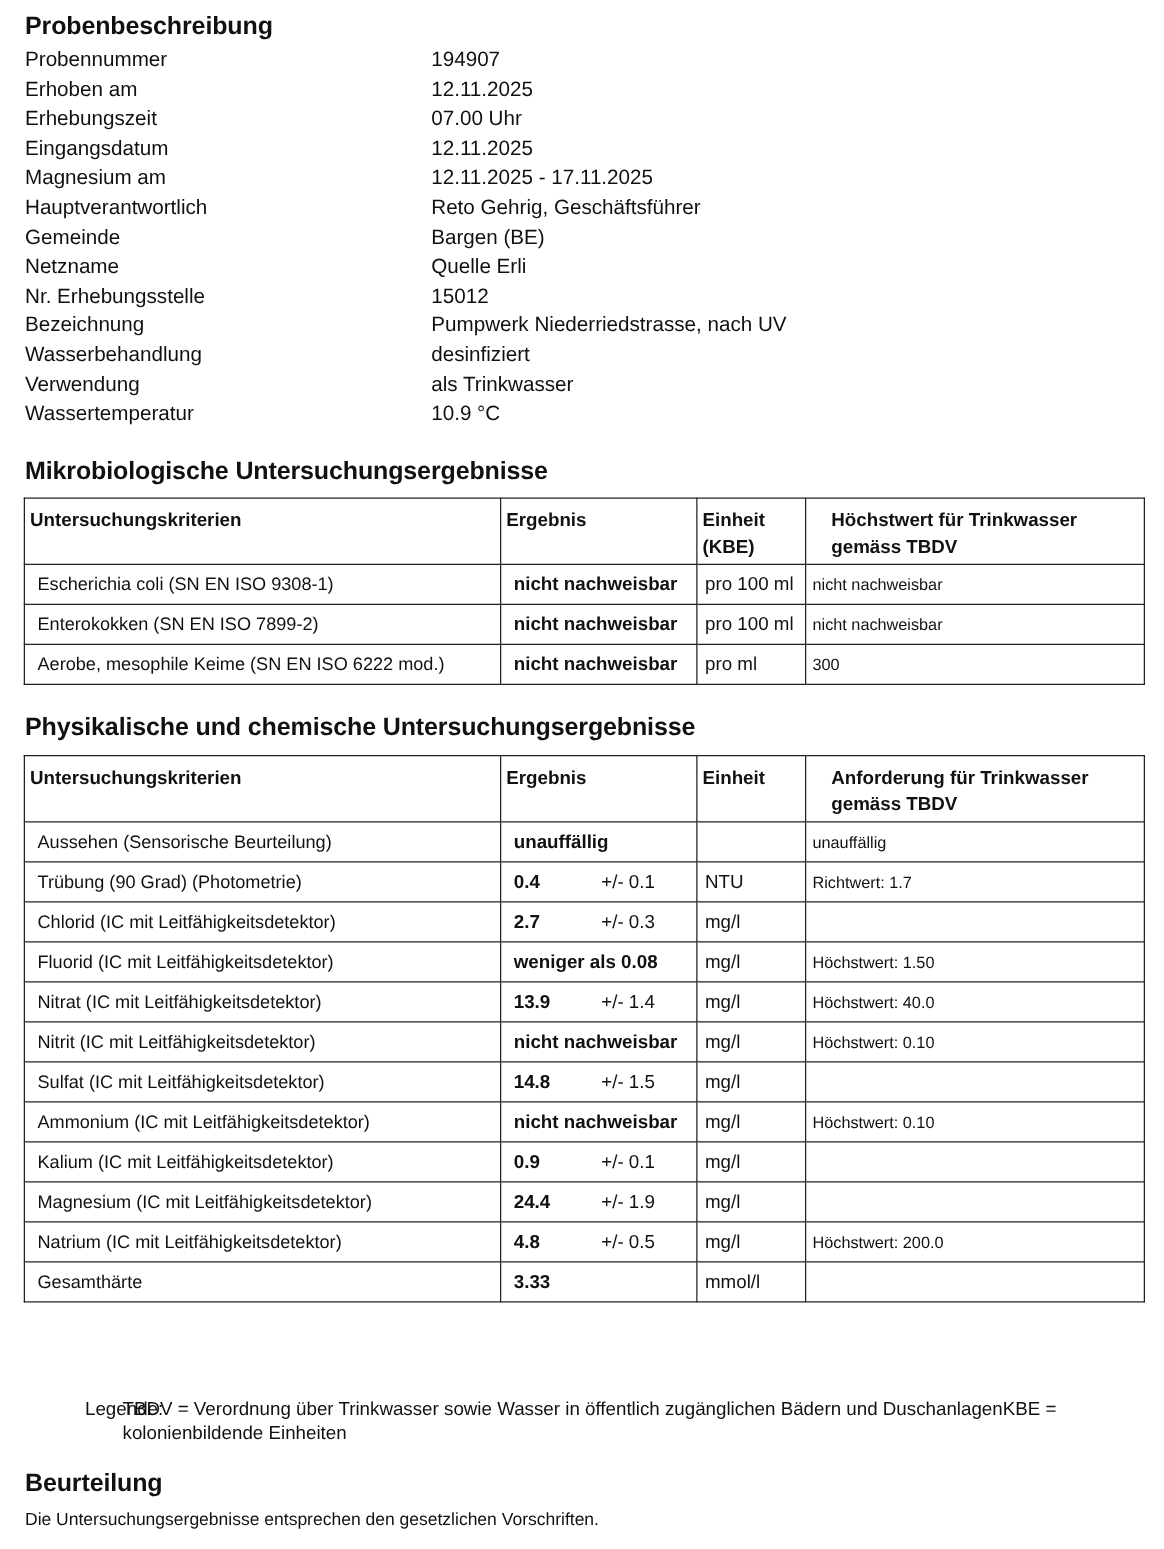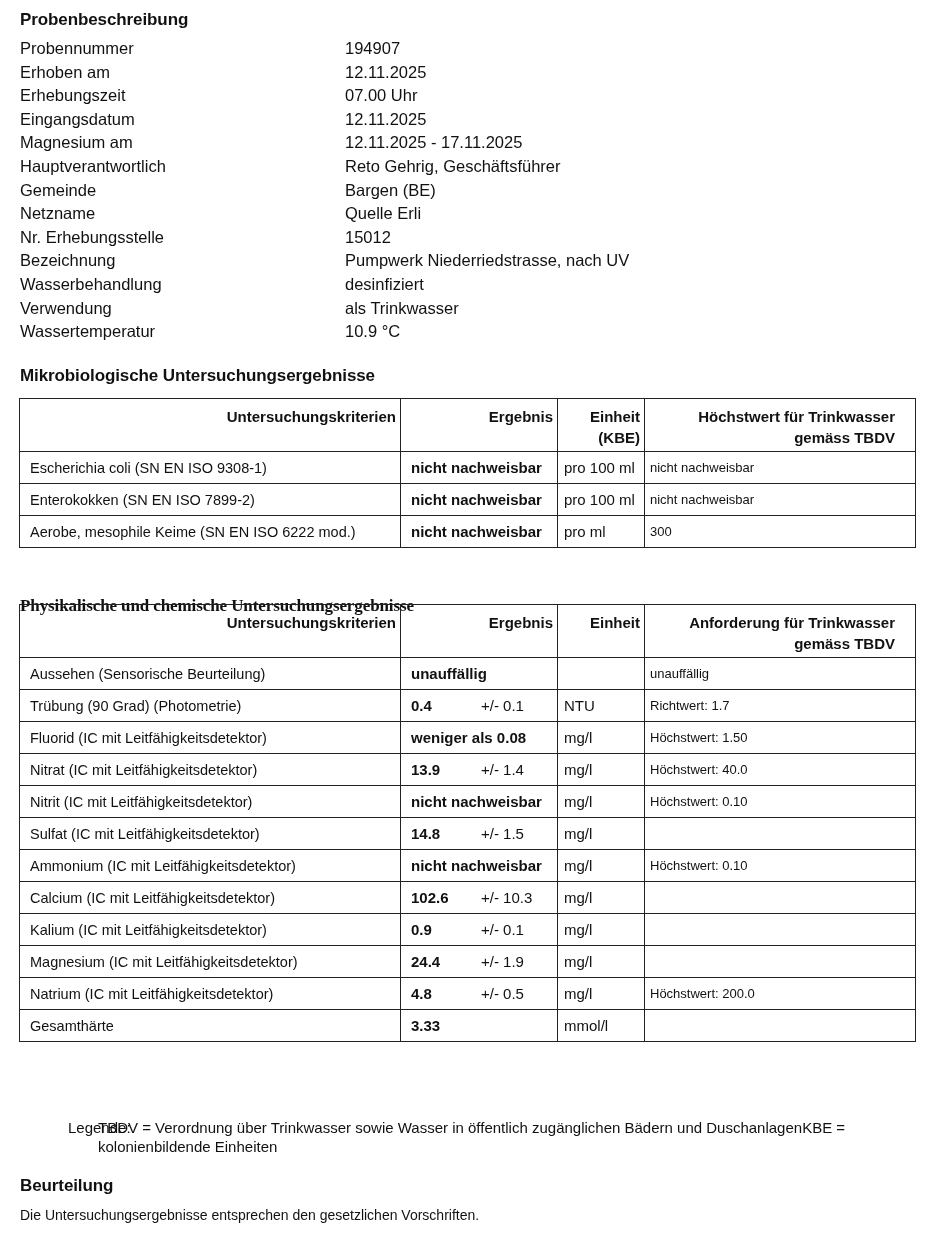--- a/index.html
+++ b/index.html
@@ -1,37 +1,37 @@
 <!DOCTYPE html>
 <html><head>
 <meta charset="utf-8">
 <style>
   html, body { margin: 0; padding: 0; background: #ffffff; }
   body {
     width: 931px; height: 1239px; position: relative; overflow: hidden;
     font-family: "Liberation Sans", sans-serif; color: #111;
   }
   .h {
-    position: absolute; left: 20px; font-weight: bold; font-size: 17px; letter-spacing: -0.1px;
+    position: absolute; left: 20px; font-weight: bold; font-size: 20px; letter-spacing: -0.1px;
   }
   .info-row { position: absolute; left: 20px; font-size: 16.5px; height: 23.6px; line-height: 23.6px; }
   .info-row .k { position: absolute; left: 0; white-space: nowrap; }
   .info-row .v { position: absolute; left: 325px; white-space: nowrap; }
 
   table.res {
     position: absolute; left: 19px; width: 896px;
     border-collapse: collapse; table-layout: fixed;
     font-size: 14.5px;
   }
   table.res td, table.res th {
     border: 1.5px solid #222; padding: 0 0 0 10px; vertical-align: middle;
     overflow: hidden; white-space: nowrap;
   }
   table.res th {
-    font-weight: bold; text-align: right; vertical-align: top;
+    font-weight: bold; text-align: left; vertical-align: top;
     padding: 7px 4px 0 4px; line-height: 21px; white-space: normal; font-size: 15px;
   }
   table.res tr.body-row { height: 32px; }
   table.res td.res-cell { font-weight: bold; font-size: 15px; }
   table.res td.unit { padding-left: 6px; font-size: 15px; }
   table.res td.req { padding-left: 5px; font-size: 13px; }
   .val { display: inline-block; width: 70px; }
   .unc { font-weight: normal; }
 
   .legend { position: absolute; left: 20px; top: 1118px; font-size: 15px; line-height: 19px; }
@@ -131,21 +131,21 @@
       </tr>
       <tr class="body-row">
         <td>Aerobe, mesophile Keime (SN EN ISO 6222 mod.)</td>
         <td class="res-cell">nicht nachweisbar</td>
         <td class="unit">pro ml</td>
         <td class="req">300</td>
       </tr>
     </tbody>
 </table>
 
-<div class="h" style="top:596px;font-family:Liberation Serif, serif;">Physikalische und chemische Untersuchungsergebnisse</div>
+<div class="h" style="top:571px;">Physikalische und chemische Untersuchungsergebnisse</div>
 
 <table class="res" style="top:604px;">
   <colgroup>
       <col style="width:381px">
       <col style="width:157px">
       <col style="width:87px">
       <col style="width:271px">
     </colgroup>
   <thead>
     <tr style="height:53px;">
@@ -162,20 +162,26 @@
         <td class="unit"></td>
         <td class="req">unauffällig</td>
       </tr>
       <tr class="body-row">
         <td>Trübung (90 Grad) (Photometrie)</td>
         <td class="res-cell"><span class="val">0.4</span><span class="unc">+/- 0.1</span></td>
         <td class="unit">NTU</td>
         <td class="req">Richtwert:  1.7</td>
       </tr>
       <tr class="body-row">
+        <td>Chlorid (IC mit Leitfähigkeitsdetektor)</td>
+        <td class="res-cell"><span class="val">2.7</span><span class="unc">+/- 0.3</span></td>
+        <td class="unit">mg/l</td>
+        <td class="req"></td>
+      </tr>
+      <tr class="body-row">
         <td>Fluorid (IC mit Leitfähigkeitsdetektor)</td>
         <td class="res-cell"><span>weniger als 0.08</span></td>
         <td class="unit">mg/l</td>
         <td class="req">Höchstwert:  1.50</td>
       </tr>
       <tr class="body-row">
         <td>Nitrat (IC mit Leitfähigkeitsdetektor)</td>
         <td class="res-cell"><span class="val">13.9</span><span class="unc">+/- 1.4</span></td>
         <td class="unit">mg/l</td>
         <td class="req">Höchstwert:  40.0</td>
@@ -190,26 +196,20 @@
         <td>Sulfat (IC mit Leitfähigkeitsdetektor)</td>
         <td class="res-cell"><span class="val">14.8</span><span class="unc">+/- 1.5</span></td>
         <td class="unit">mg/l</td>
         <td class="req"></td>
       </tr>
       <tr class="body-row">
         <td>Ammonium (IC mit Leitfähigkeitsdetektor)</td>
         <td class="res-cell"><span>nicht nachweisbar</span></td>
         <td class="unit">mg/l</td>
         <td class="req">Höchstwert:  0.10</td>
-      </tr>
-      <tr class="body-row">
-        <td>Calcium (IC mit Leitfähigkeitsdetektor)</td>
-        <td class="res-cell"><span class="val">102.6</span><span class="unc">+/- 10.3</span></td>
-        <td class="unit">mg/l</td>
-        <td class="req"></td>
       </tr>
       <tr class="body-row">
         <td>Kalium (IC mit Leitfähigkeitsdetektor)</td>
         <td class="res-cell"><span class="val">0.9</span><span class="unc">+/- 0.1</span></td>
         <td class="unit">mg/l</td>
         <td class="req"></td>
       </tr>
       <tr class="body-row">
         <td>Magnesium (IC mit Leitfähigkeitsdetektor)</td>
         <td class="res-cell"><span class="val">24.4</span><span class="unc">+/- 1.9</span></td>

